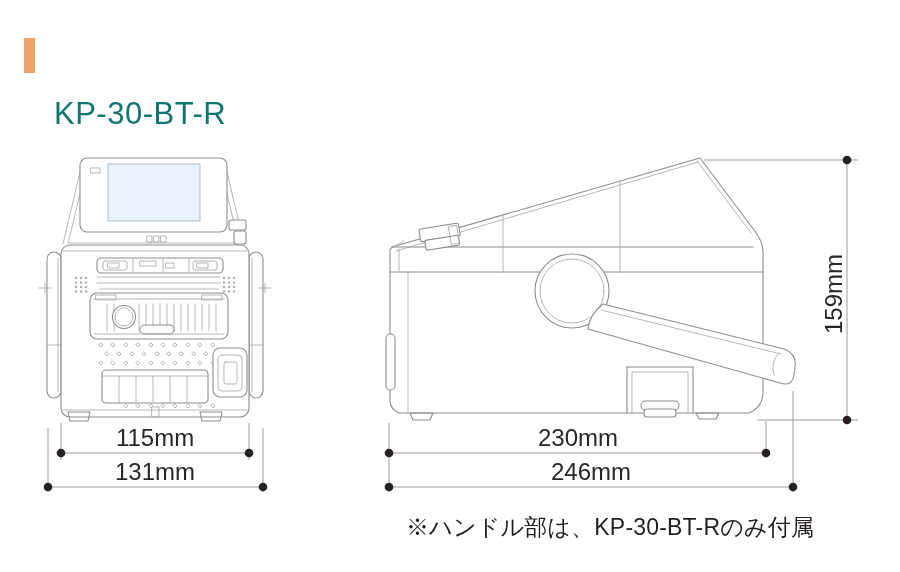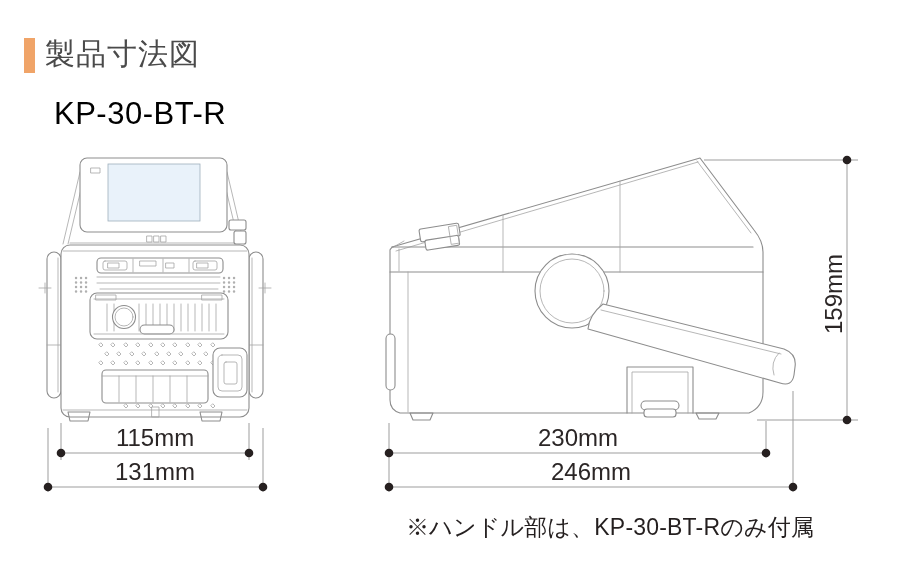--- a/index.html
+++ b/index.html
@@ -2,39 +2,38 @@
 <html><head>
 <meta charset="utf-8">
 <style>
   html,body{margin:0;padding:0;background:#fff;}
   .page{position:relative;width:900px;height:572px;background:#ffffff;overflow:hidden;
         font-family:"Liberation Sans",sans-serif;}
   .accent-bar{position:absolute;left:24px;top:38px;width:11px;height:35px;background:#F0A468;}
   .title{position:absolute;left:45px;top:34px;margin:0;font-size:30px;font-weight:500;
          color:#4a4a4a;letter-spacing:1px;}
   .model{position:absolute;left:54px;top:96px;font-size:31px;font-weight:400;
-         color:#000000;letter-spacing:.5px;}
+         color:#0f766e;letter-spacing:.5px;}
   .note{position:absolute;left:406px;top:512px;font-size:23px;color:#241f1f;letter-spacing:.2px;}
   svg.drawing{position:absolute;left:0;top:0;}
   .ln{fill:none;stroke:#8d8d8d;stroke-width:1.1;stroke-linejoin:round;stroke-linecap:round;}
   .lnf{fill:#ffffff;stroke:#8d8d8d;stroke-width:1.1;stroke-linejoin:round;stroke-linecap:round;}
   .lt{fill:none;stroke:#a5a5a5;stroke-width:.8;stroke-linejoin:round;stroke-linecap:round;}
   .dots{fill:none;stroke:#b0b0b0;stroke-width:2.4;stroke-linecap:round;}
   .dim{fill:none;stroke:#9d9d9d;stroke-width:1;}
   .dot{fill:#262020;stroke:none;}
   .dimtxt{font-family:"Liberation Sans",sans-serif;font-size:24px;fill:#2b2626;}
   .screenfill{fill:#E9F2FA;stroke:#9fb0bc;stroke-width:.8;}
 </style>
 </head>
 <body>
 
 <div class="page">
 
   <div class="accent-bar"></div>
-  <h1 class="title">製品寸法図</h1>
   <div class="model">KP-30-BT-R</div>
 
   <svg class="drawing" width="900" height="572" viewBox="0 0 900 572">
 
     <g>
 
       <g>
         <path class="lt" d="M80 172 L63 244 M83 181 L68 244 M227 172 L244 244 M224 181 L239 244"></path>
         <line class="lt" x1="70" y1="243" x2="239" y2="243"></line>
         <rect class="lnf" x="80" y="158" width="147" height="74" rx="7"></rect>

